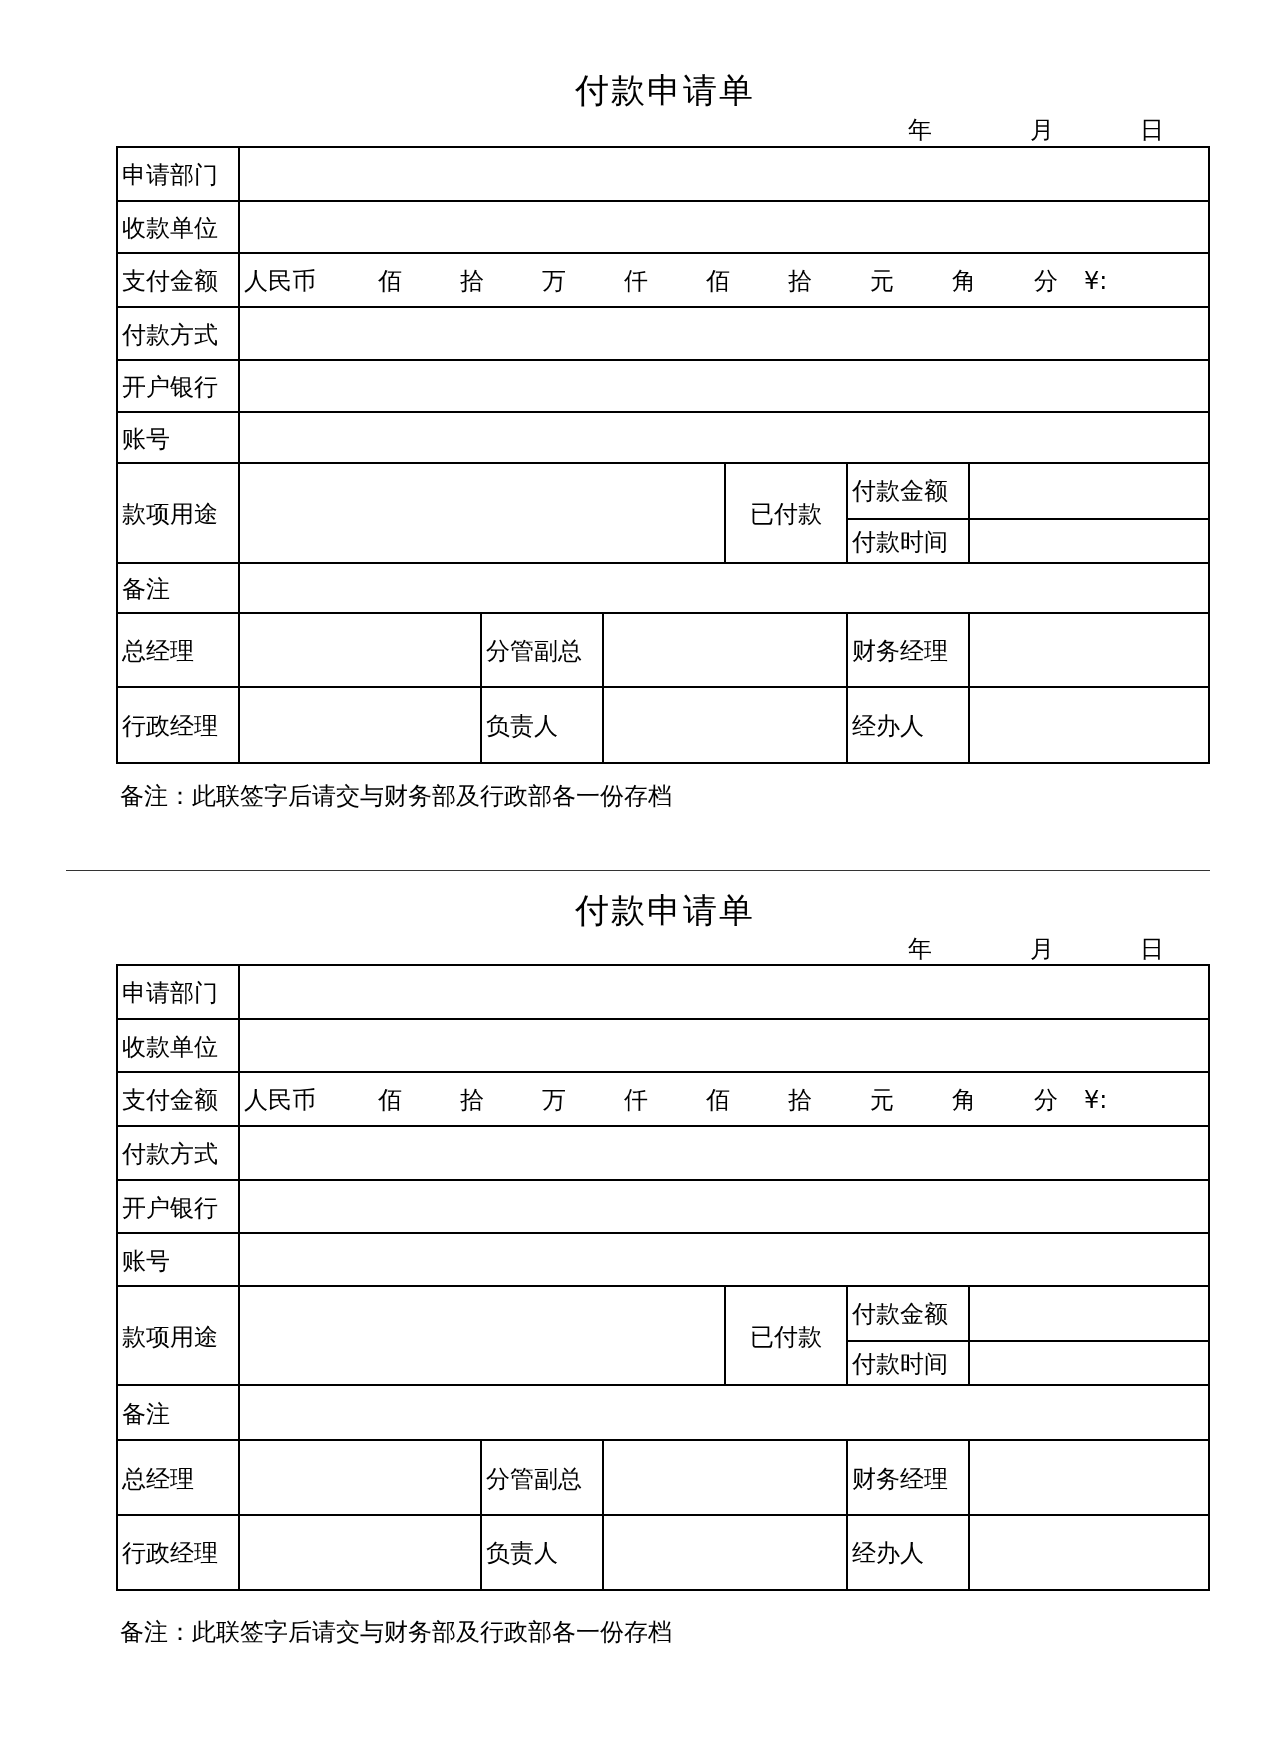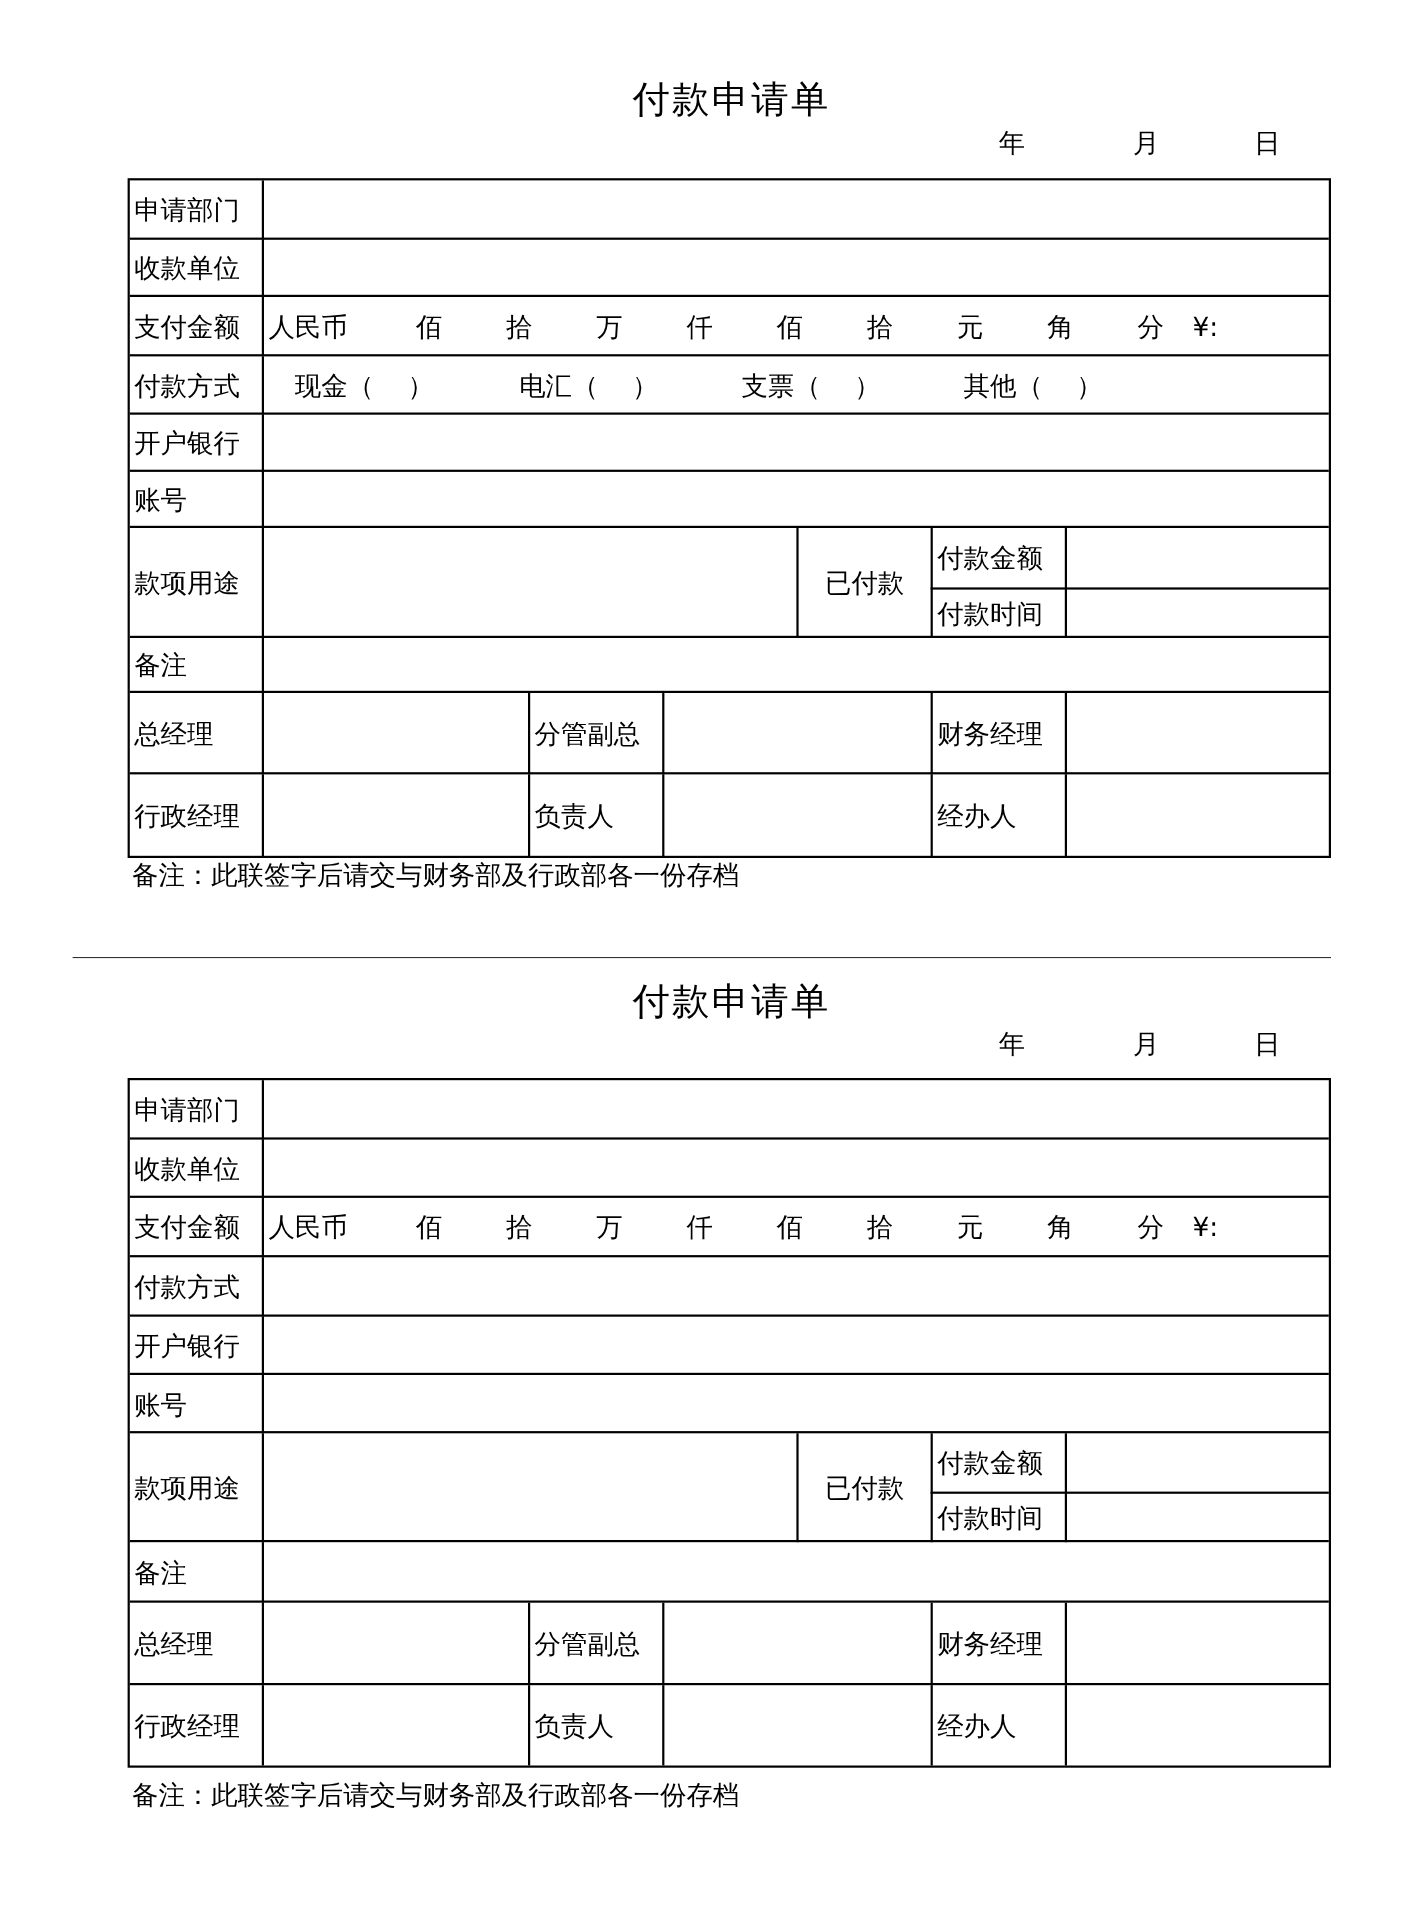--- a/index.html
+++ b/index.html
@@ -9,21 +9,21 @@
     color: #000000;
   }
   .form { position: absolute; left: 0; width: 1280px; }
   .form-title {
     position: absolute; left: 0; width: 1330px; text-align: center;
     font-size: 34px; letter-spacing: 2px;
   }
   .date-part { position: absolute; font-size: 24px; }
   .tbl {
     position: absolute; left: 116px; width: 1094px;
-    border: 2px solid #000; box-sizing: border-box; margin-top: 16px;
+    border: 2px solid #000; box-sizing: border-box;
   }
   .row { position: absolute; left: 0; width: 100%; border-top: 2px solid #000; box-sizing: border-box; }
   .row.first { border-top: none; }
   .cell {
     position: absolute; top: 0; bottom: 0; box-sizing: border-box;
     display: flex; align-items: center; font-size: 24px; white-space: nowrap;
   }
   .lbl { padding-left: 4px; }
   .vline { position: absolute; top: 0; bottom: 0; border-left: 2px solid #000; }
   .hline { position: absolute; border-top: 2px solid #000; }
@@ -69,26 +69,20 @@
         <span class="amount-unit" style="left:630px;">元</span>
         <span class="amount-unit" style="left:712px;">角</span>
         <span class="amount-unit" style="left:794px;">分</span>
         <span class="amount-unit" style="left:844px;">¥:</span>
       </div>
     </div>
 
     <div class="row" style="top:158px;height:55px;">
       <div class="cell lbl" style="left:0;width:120px;">付款方式</div>
       <div class="vline" style="left:120px;"></div>
-      <div class="cell" style="left:122px;right:0;">
-        <span class="pay-opt" style="left:28px;">现金（    ）</span>
-        <span class="pay-opt" style="left:232px;">电汇（    ）</span>
-        <span class="pay-opt" style="left:434px;">支票（    ）</span>
-        <span class="pay-opt" style="left:636px;">其他（    ）</span>
-      </div>
     </div>
 
     <div class="row" style="top:211px;height:54px;">
       <div class="cell lbl" style="left:0;width:120px;">开户银行</div>
       <div class="vline" style="left:120px;"></div>
       <div class="cell" style="left:122px;right:0;"></div>
     </div>
 
     <div class="row" style="top:263px;height:53px;">
       <div class="cell lbl" style="left:0;width:120px;">账号</div>

